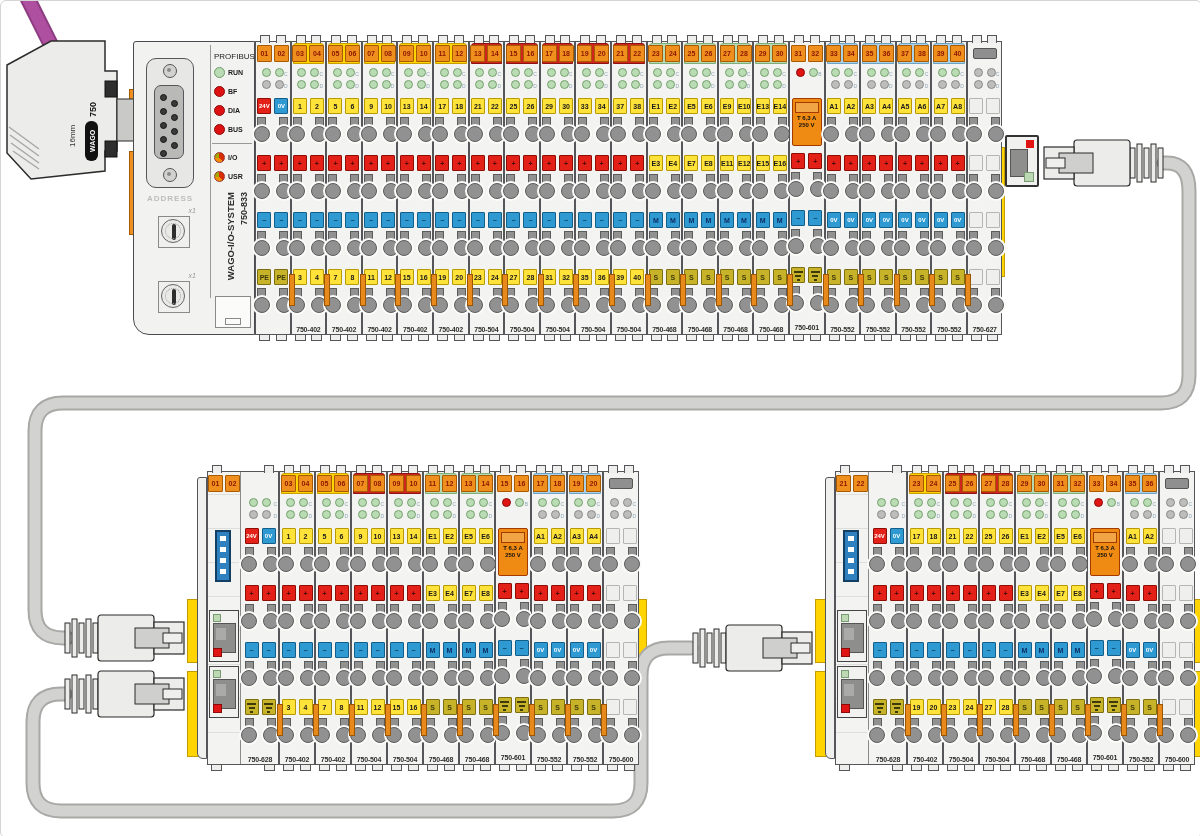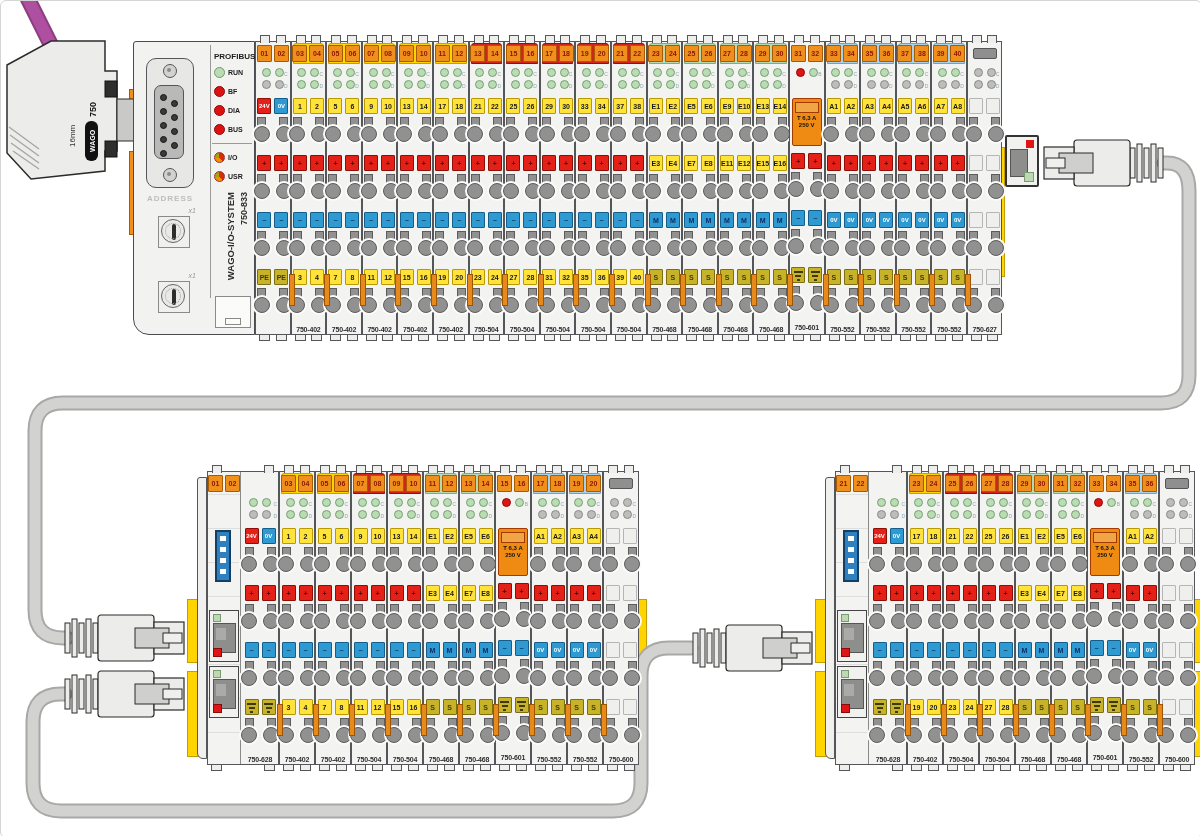--- a/index.html
+++ b/index.html
@@ -81,21 +81,21 @@
   .dcol.c2{margin-top:6px;}
   .dot{width:5px;height:5px;border-radius:50%;background:#3a3a3a;border:1px solid #141414;}
   .addr{position:absolute;left:13px;top:152px;width:62px;font-size:8px;letter-spacing:1px;color:#bdbdbb;font-weight:bold;}
   .rswrap{position:absolute;left:22px;width:40px;}
   .rs1{top:165px;} .rs2{top:230px;}
   .rlab{display:block;text-align:right;font-size:7px;color:#9a9a98;font-style:italic;height:9px;}
   .rotary{position:relative;width:30px;height:30px;background:#f0f0ee;border:1px solid #8a8a88;margin-left:2px;}
   .rotary::before{content:"";position:absolute;left:2px;top:2px;width:24px;height:24px;border-radius:50%;border:1px solid #666;background:#e9e9e7;box-sizing:border-box;}
   .rotary::after{content:"";position:absolute;left:6px;top:6px;width:16px;height:16px;border-radius:50%;border:1.5px dotted #999;box-sizing:border-box;}
   .rotary i{position:absolute;left:13px;top:7px;width:4px;height:16px;background:#2d2d2d;border-radius:2px;}
-  .busname{position:absolute;left:80px;top:10px;font-size:8px;font-weight:bold;color:#1c1c1c;}
+  .busname{position:absolute;left:80px;top:10px;font-size:8px;font-weight:normal;color:#1c1c1c;}
   .ledrow{position:absolute;left:80px;display:flex;align-items:center;gap:3px;}
   .cled{width:11px;height:11px;border-radius:50%;box-sizing:border-box;flex:none;}
   .cled.green{background:#b9dcb4;border:1px solid #6f9a69;}
   .cled.red{background:#dd1111;border:1px solid #8d0a0a;}
   .cled.multi{background:conic-gradient(#d92c00 0 40%,#f59000 40% 72%,#a3a800 72% 100%);border:1px solid #933;}
   .ledrow span{font-size:7px;font-weight:bold;color:#1c1c1c;}
   .lr0{top:25px;} .lr1{top:44px;} .lr2{top:63px;} .lr3{top:82px;}
   .sep{position:absolute;left:78px;top:101px;width:40px;height:1px;background:#9a9a98;}
   .lr4{top:110px;} .lr5{top:129px;}
   .vlabels{position:absolute;right:5px;top:150px;height:122px;display:flex;gap:3px;align-items:flex-start;}

